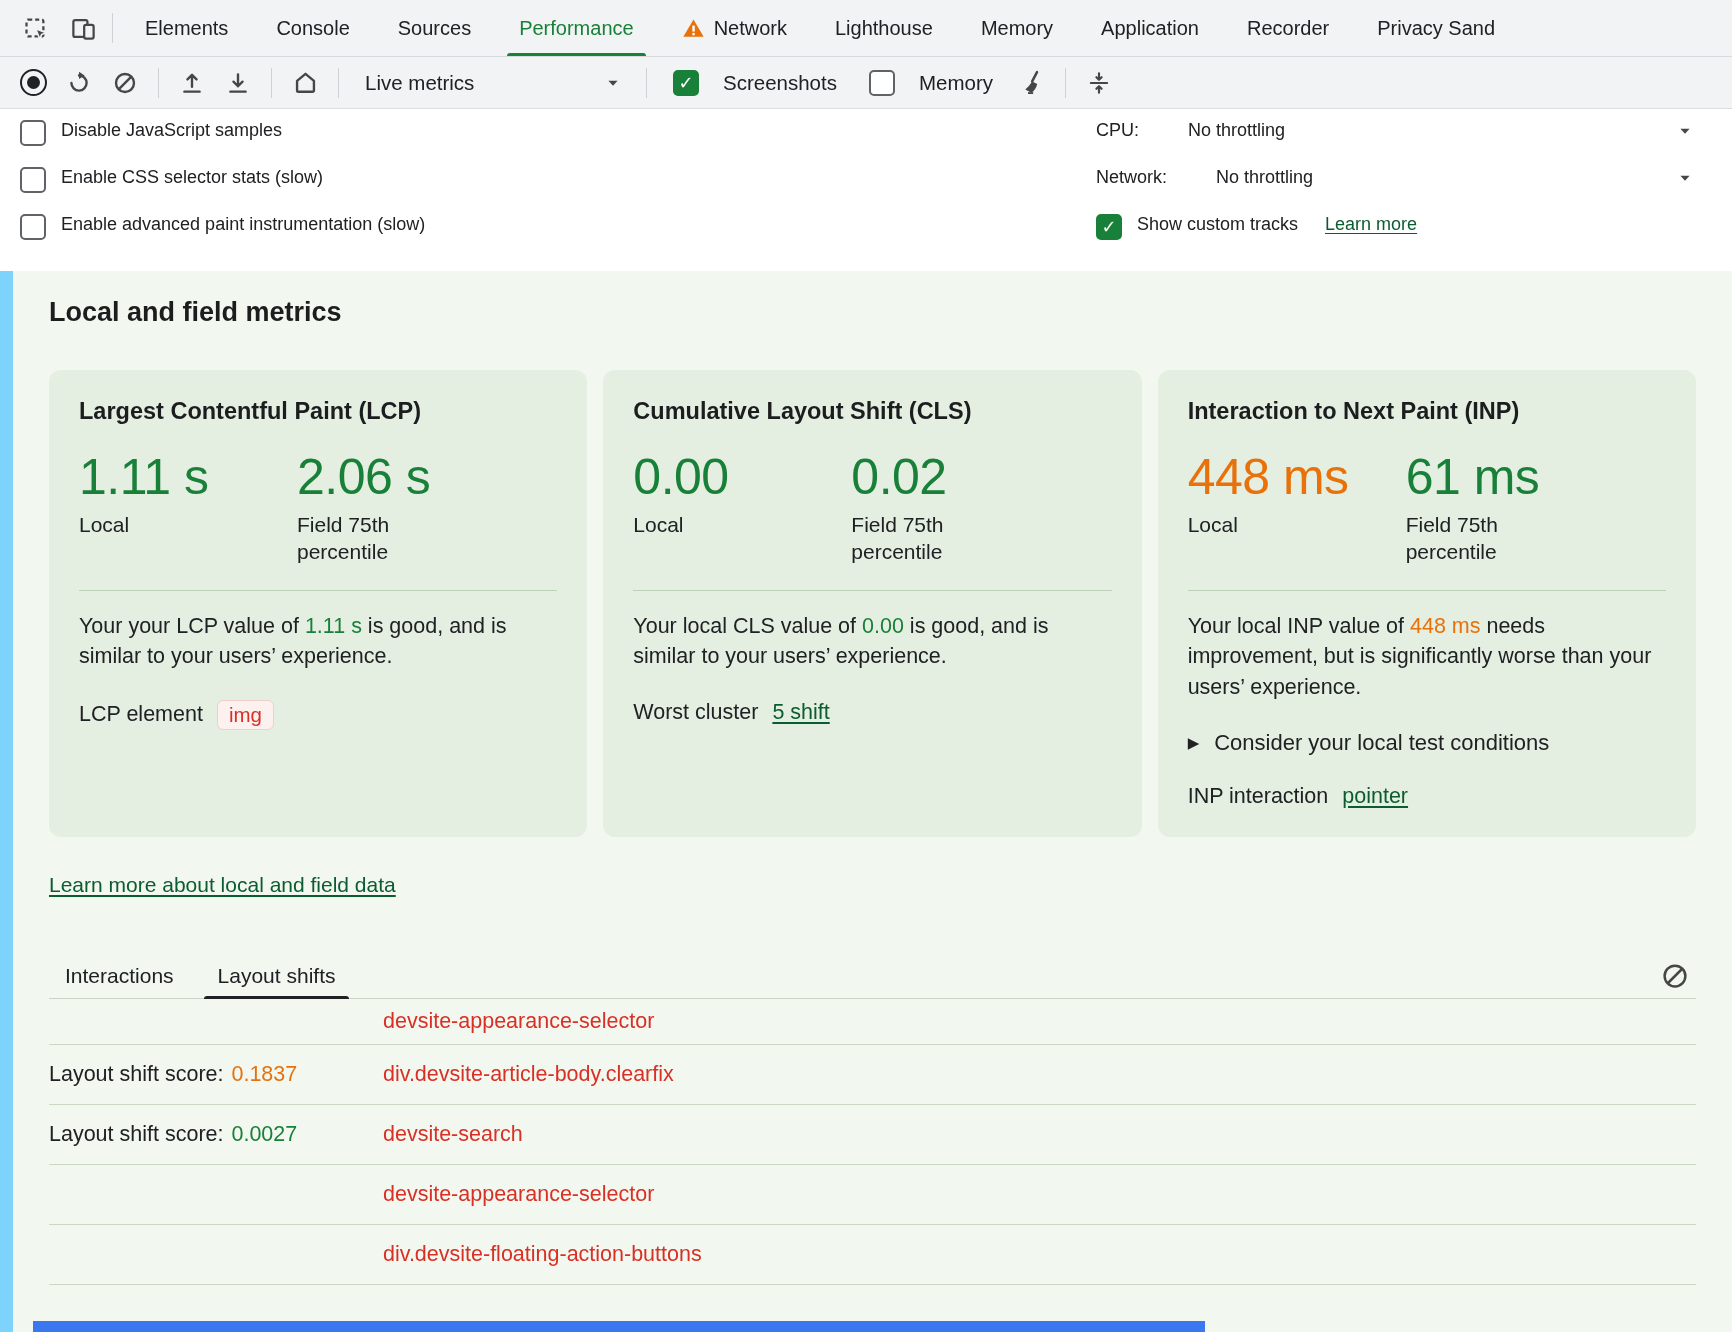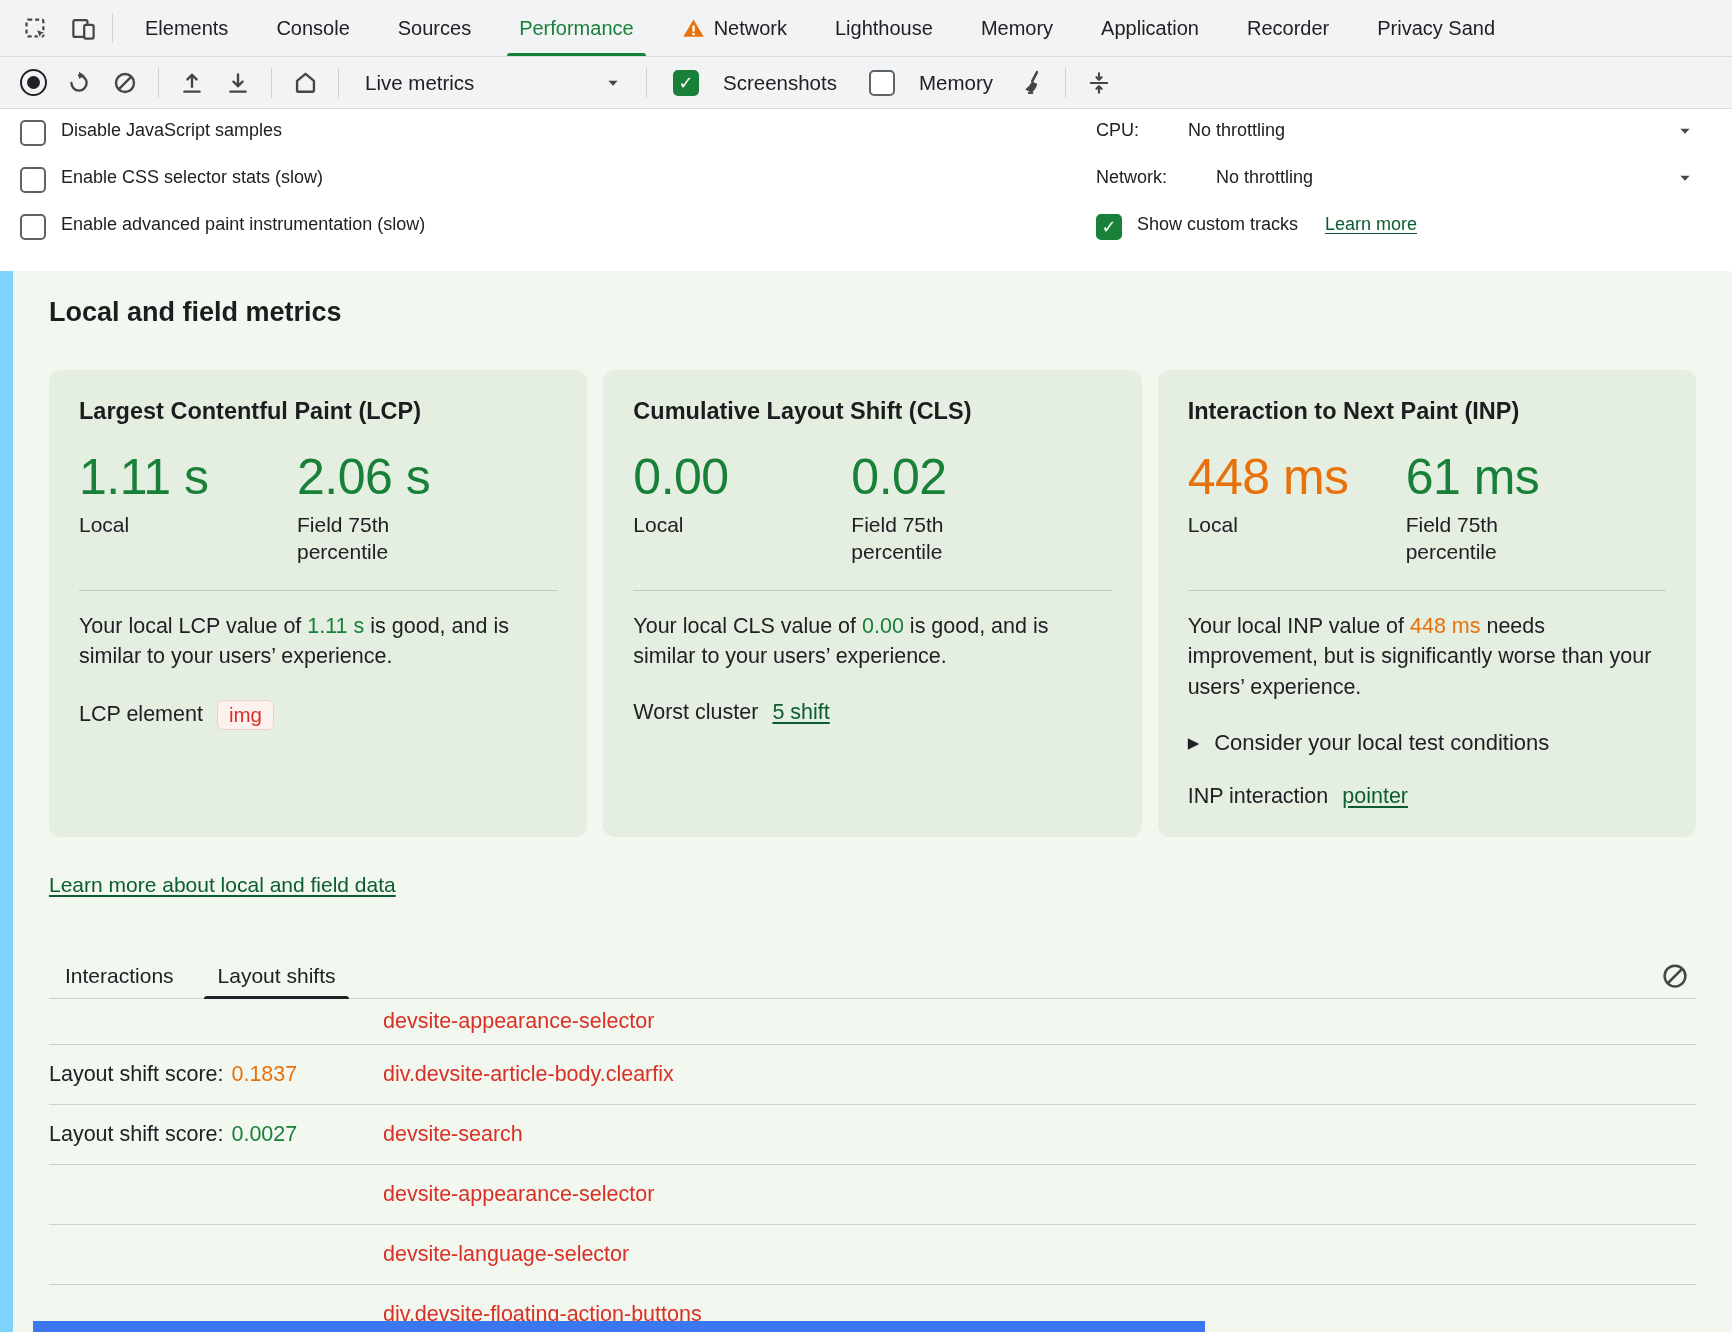--- a/index.html
+++ b/index.html
@@ -263,21 +263,21 @@
           <div class="value-col local">
             <div class="metric-value green">1.11 s</div>
             <div class="metric-label">Local</div>
           </div>
           <div class="value-col field">
             <div class="metric-value green">2.06 s</div>
             <div class="metric-label">Field 75th percentile</div>
           </div>
         </div>
         <hr class="card-divider">
-        <p class="card-desc"><span>Your local LCP value of </span><span class="desc-val green">1.11 s</span><span> is good, and is similar to your users’ experience.</span></p>
+        <p class="card-desc"><span>Your your LCP value of </span><span class="desc-val green">1.11 s</span><span> is good, and is similar to your users’ experience.</span></p>
         <div class="card-footer">
           <span class="footer-label">LCP element</span>
           <span class="node-chip">img</span>
         </div>
       </section>
 
       <section class="card">
         <h2 class="card-title">Cumulative Layout Shift (CLS)</h2>
         <div class="values-row">
           <div class="value-col local">
@@ -356,24 +356,20 @@
           <span class="score-val green">0.0027</span>
         </div>
         <a class="selector-link">devsite-search</a>
       </div>
 
       <div class="log-row">
         <div class="score-cell"></div>
         <a class="selector-link">devsite-appearance-selector</a>
       </div>
 
-      <div class="log-row">
-        <div class="score-cell"></div>
-        <a class="selector-link">devsite-language-selector</a>
-      </div>
 
       <div class="log-row">
         <div class="score-cell"></div>
         <a class="selector-link">div.devsite-floating-action-buttons</a>
       </div>
     </div>
   </div>
 
   <div class="bottom-bar"></div>
 </div>

